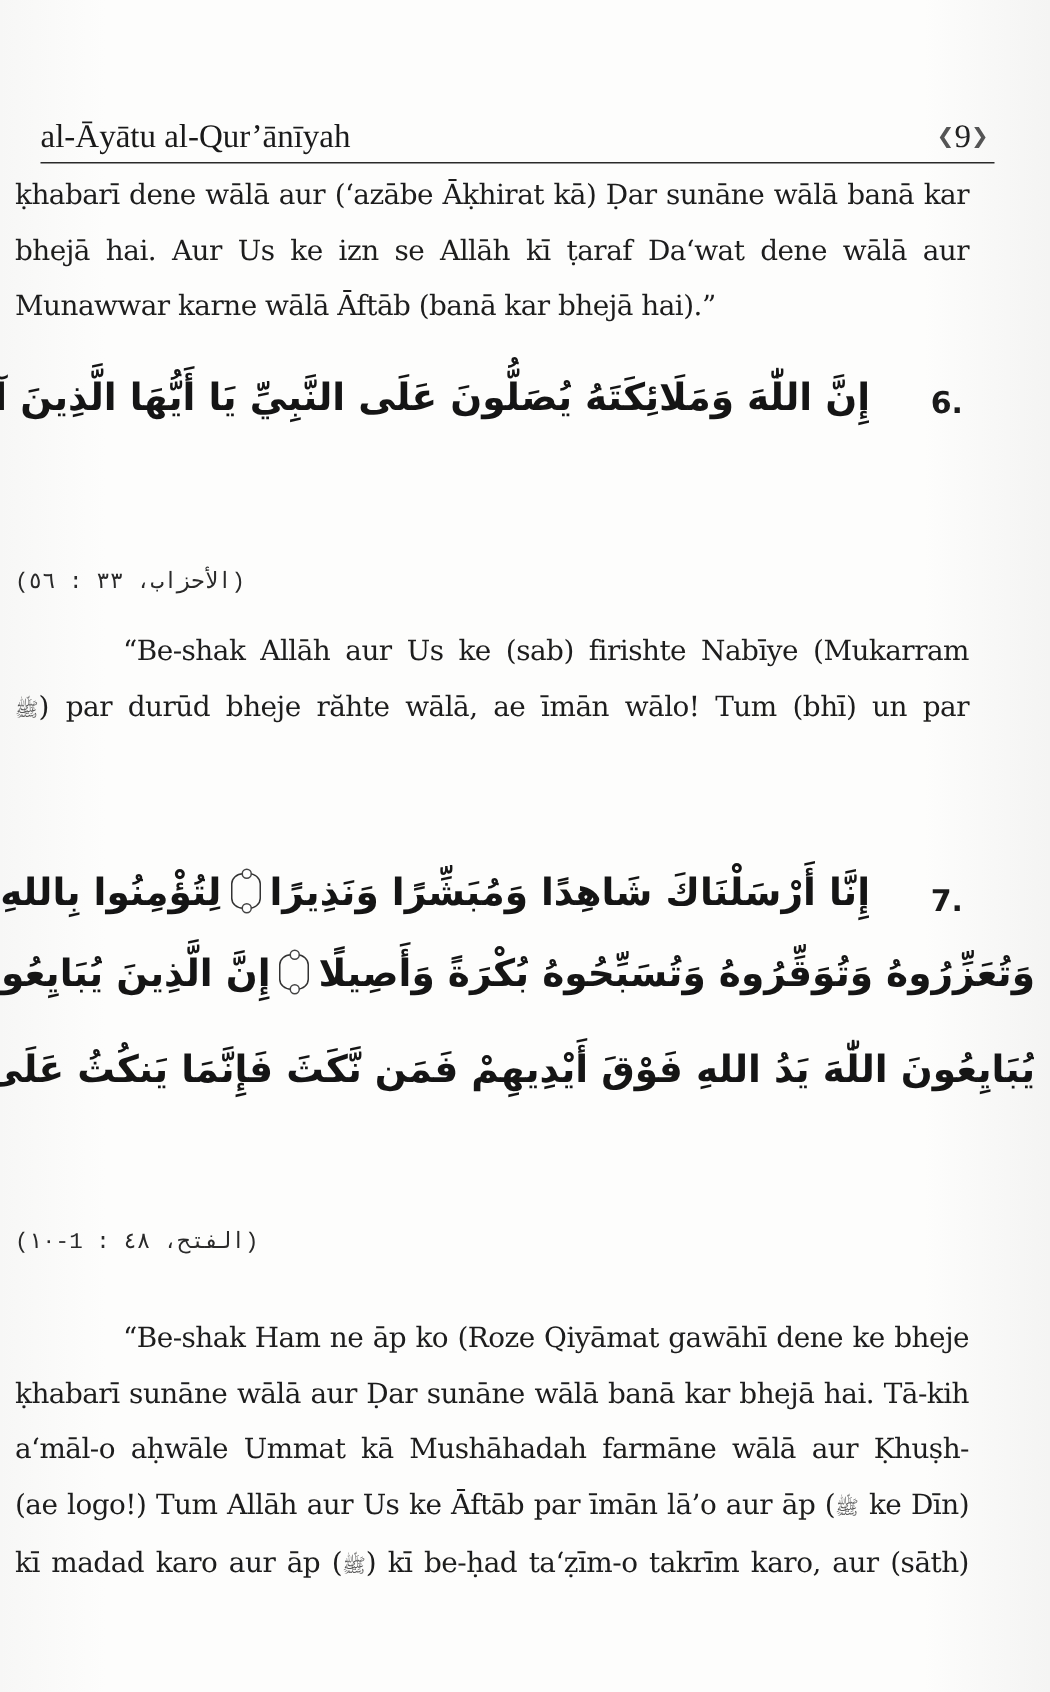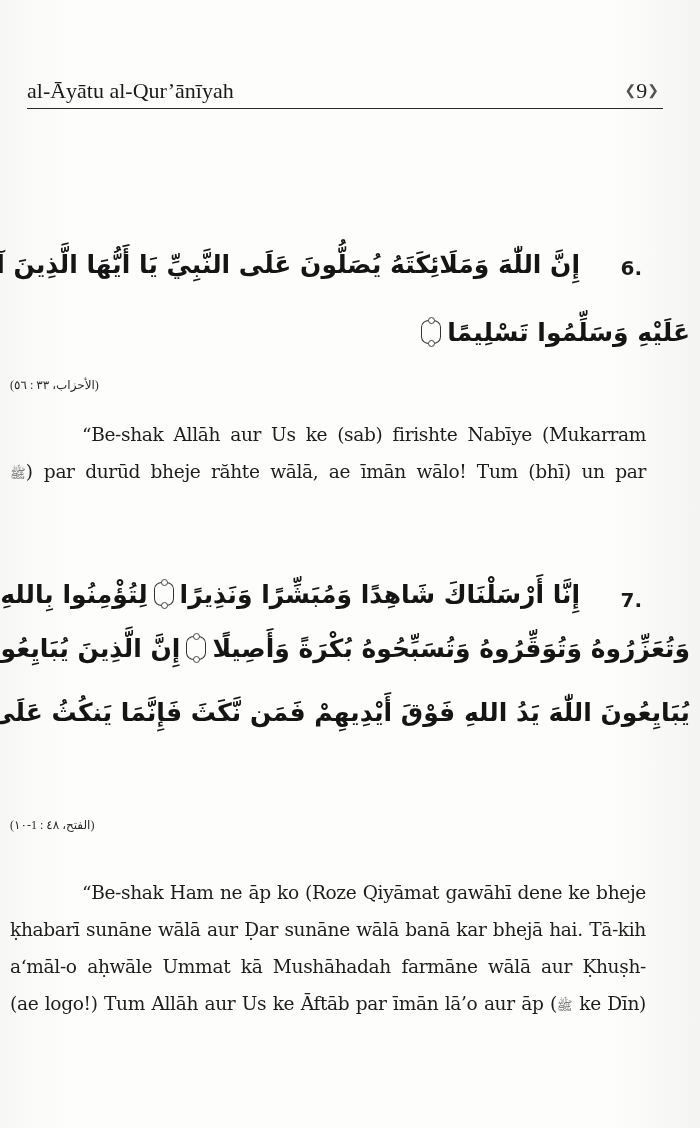--- a/index.html
+++ b/index.html
@@ -64,51 +64,56 @@
   }
   .ayah-marker::before, .ayah-marker::after {
     content: ""; position: absolute; left: 6px; width: 5px; height: 5px;
     border: 1px solid #444; border-radius: 50%; background: #fff;
   }
   .ayah-marker::before { top: -4px; }
   .ayah-marker::after { bottom: -4px; }
   .citation {
     position: absolute; left: 10px;
     direction: rtl; unicode-bidi: plaintext;
-    font-family: Liberation Serif, serif;
-    font-size: 12px; color: #2a2a2a;
+    font-family: Liberation Mono, monospace;
+    font-size: 15px; color: #2a2a2a;
   }
 </style>
 </head>
 <body>
 
 <div class="page">
 
   <div class="header">
     <span class="header-title">al-Āyātu al-Qur’ānīyah</span>
     <span class="page-number"><span class="orn">❮</span><span>9</span><span class="orn">❯</span></span>
   </div>
 
+  <div class="prose" style="top:112px;">
+    <span class="line">ḳhabarī dene wālā aur (‘azābe Āḳhirat kā) Ḍar sunāne wālā banā kar</span>
+    <span class="line">bhejā hai. Aur Us ke izn se Allāh kī ṭaraf Da‘wat dene wālā aur</span>
+    <span class="line last">Munawwar karne wālā Āftāb (banā kar bhejā hai).”</span>
+  </div>
 
   <span class="verse-num" style="top:256px;">6.</span>
   <div class="arabic" style="top:250px;">إِنَّ اللّٰهَ وَمَلَائِكَتَهُ يُصَلُّونَ عَلَى النَّبِيِّ يَا أَيُّهَا الَّذِينَ آمَنُوا صَلُّوا</div>
-  <div class="arabic short full" style="top:318px; right:10px;"><span>عَلَيْهِ وَسَلِّمُوا تَسْلِيمًا</span><span class="ayah-marker"></span></div>
   <div class="citation" style="top:378px;">(الأحزاب، ٣٣ : ٥٦)</div>
 
   <div class="prose" style="top:416px;">
     <span class="line indent">“Be-shak Allāh aur Us ke (sab) firishte Nabīye (Mukarram</span>
     <span class="line"><span class="salutation">ﷺ</span><span>) par durūd bheje răhte wālā, ae īmān wālo! Tum (bhī) un par</span></span>
   </div>
 
   <span class="verse-num" style="top:588px;">7.</span>
   <div class="arabic" style="top:580px;"><span>إِنَّا أَرْسَلْنَاكَ شَاهِدًا وَمُبَشِّرًا وَنَذِيرًا</span><span class="ayah-marker"></span><span>لِتُؤْمِنُوا بِاللهِ وَرَسُولِهِ</span></div>
   <div class="arabic full" style="top:634px;"><span>وَتُعَزِّرُوهُ وَتُوَقِّرُوهُ وَتُسَبِّحُوهُ بُكْرَةً وَأَصِيلًا</span><span class="ayah-marker"></span><span>إِنَّ الَّذِينَ يُبَايِعُونَكَ إِنَّمَا</span></div>
   <div class="arabic full" style="top:698px;">يُبَايِعُونَ اللّٰهَ يَدُ اللهِ فَوْقَ أَيْدِيهِمْ فَمَن نَّكَثَ فَإِنَّمَا يَنكُثُ عَلَى نَفْسِهِ</div>
   <div class="citation" style="top:818px;">(الفتح، ٤٨ : 1-١٠)</div>
 
   <div class="prose" style="top:874px;">
     <span class="line indent">“Be-shak Ham ne āp ko (Roze Qiyāmat gawāhī dene ke bheje</span>
     <span class="line">ḳhabarī sunāne wālā aur Ḍar sunāne wālā banā kar bhejā hai. Tā-kih</span>
     <span class="line">a‘māl-o aḥwāle Ummat kā Mushāhadah farmāne wālā aur Ḳhuṣh-</span>
     <span class="line"><span>(ae logo!) Tum Allāh aur Us ke Āftāb par īmān lā’o aur āp (</span><span class="salutation">ﷺ</span><span> ke Dīn)</span></span>
+    <span class="line"><span>kī madad karo aur āp (</span><span class="salutation">ﷺ</span><span>) kī be-ḥad ta‘ẓīm-o takrīm karo, aur (sāth)</span></span>
   </div>
 
 </div>
 
 </body></html>

